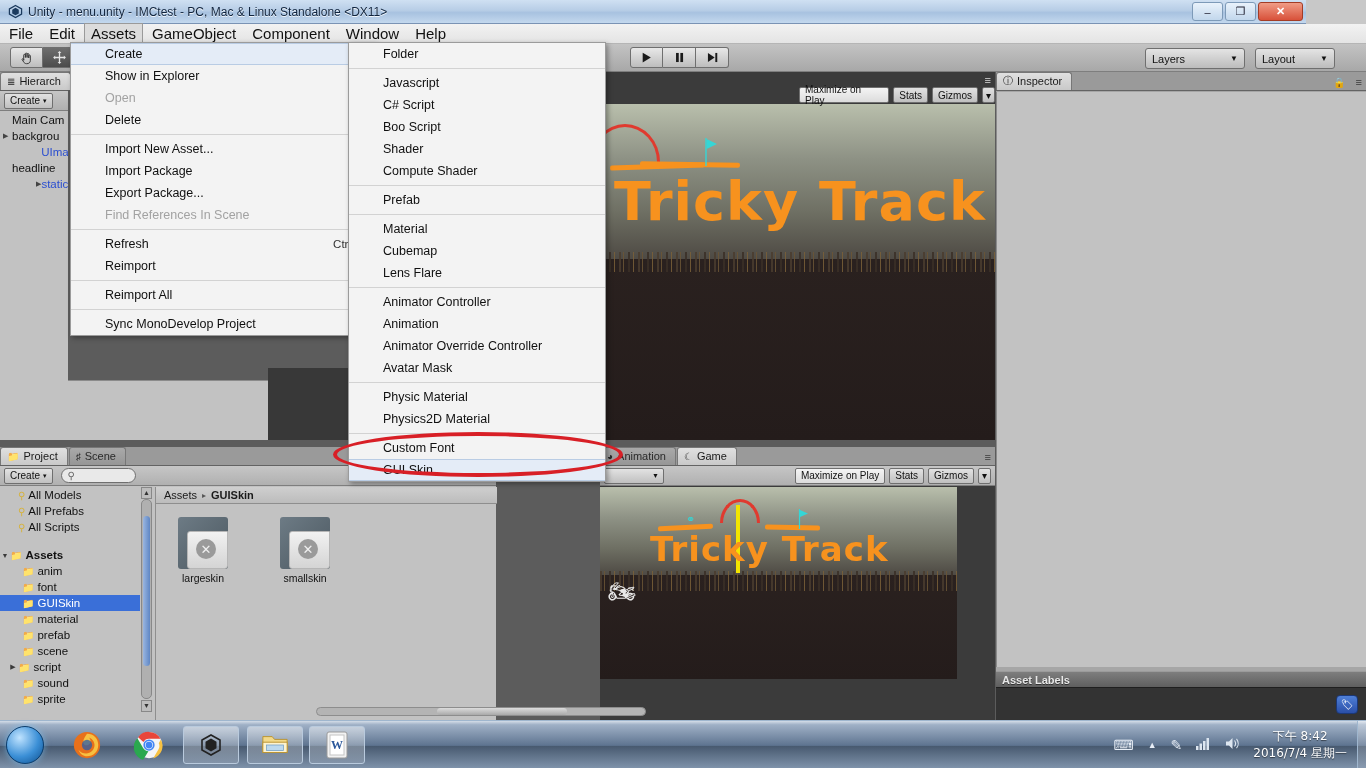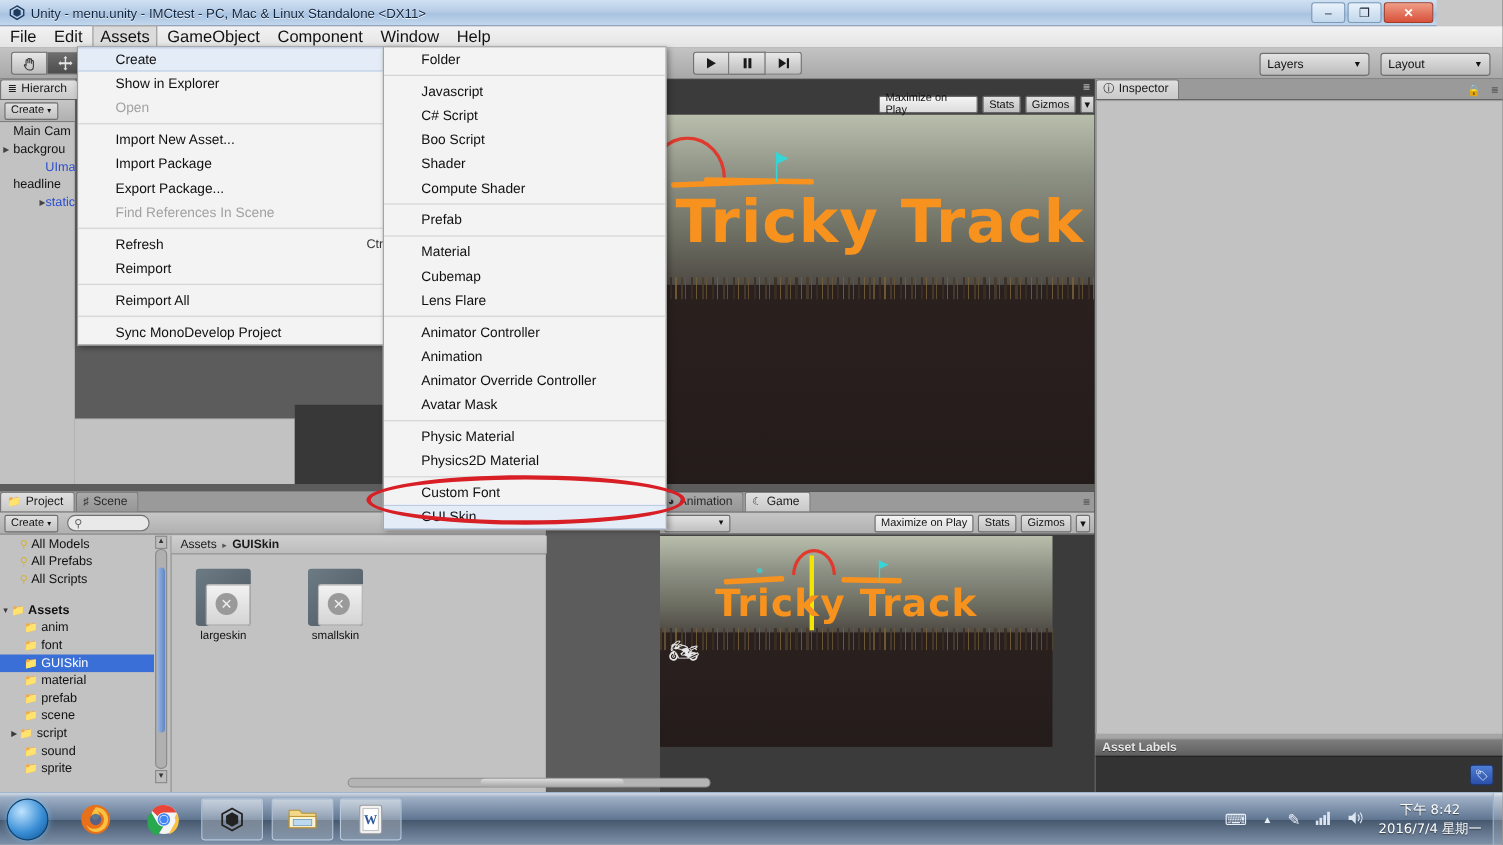--- a/index.html
+++ b/index.html
@@ -278,21 +278,21 @@
           <polygon points="1.8,1.8 8,6 1.8,10.2" fill="#1a1a1a"></polygon>
           <rect x="8.6" y="1.8" width="1.8" height="8.4" fill="#1a1a1a"></rect>
         </svg>
     </div>
   </div>
 
   <div class="ddbtn" style="position:absolute;left:1145px;top:4px;width:100px;">
     <span class="cap">Layers</span>
     <span class="arw">▼</span>
   </div>
-  <div class="ddbtn" style="position:absolute;left:1255px;top:4px;width:100px;">
+  <div class="ddbtn" style="position:absolute;left:1255px;top:4px;width:80px;">
     <span class="cap">Layout</span>
     <span class="arw">▼</span>
   </div>
 </div>
 
 <div id="editor">
 
   <div id="centerpane">
     <div class="grey"></div>
     <div class="dark"></div>
@@ -537,20 +537,23 @@
 <div id="assetsmenu" class="menu">
   <div class="mi hl">
       <span>Create</span>
       <span class="sub">▶</span>
     </div>
   <div class="mi">
       <span>Show in Explorer</span>
     </div>
   <div class="mi dim">
       <span>Open</span>
+    </div>
+  <div class="mi">
+      <span>Delete</span>
     </div>
   <div class="msep"></div>
   <div class="mi">
       <span>Import New Asset...</span>
     </div>
   <div class="mi">
       <span>Import Package</span>
       <span class="sub">▶</span>
     </div>
   <div class="mi">

